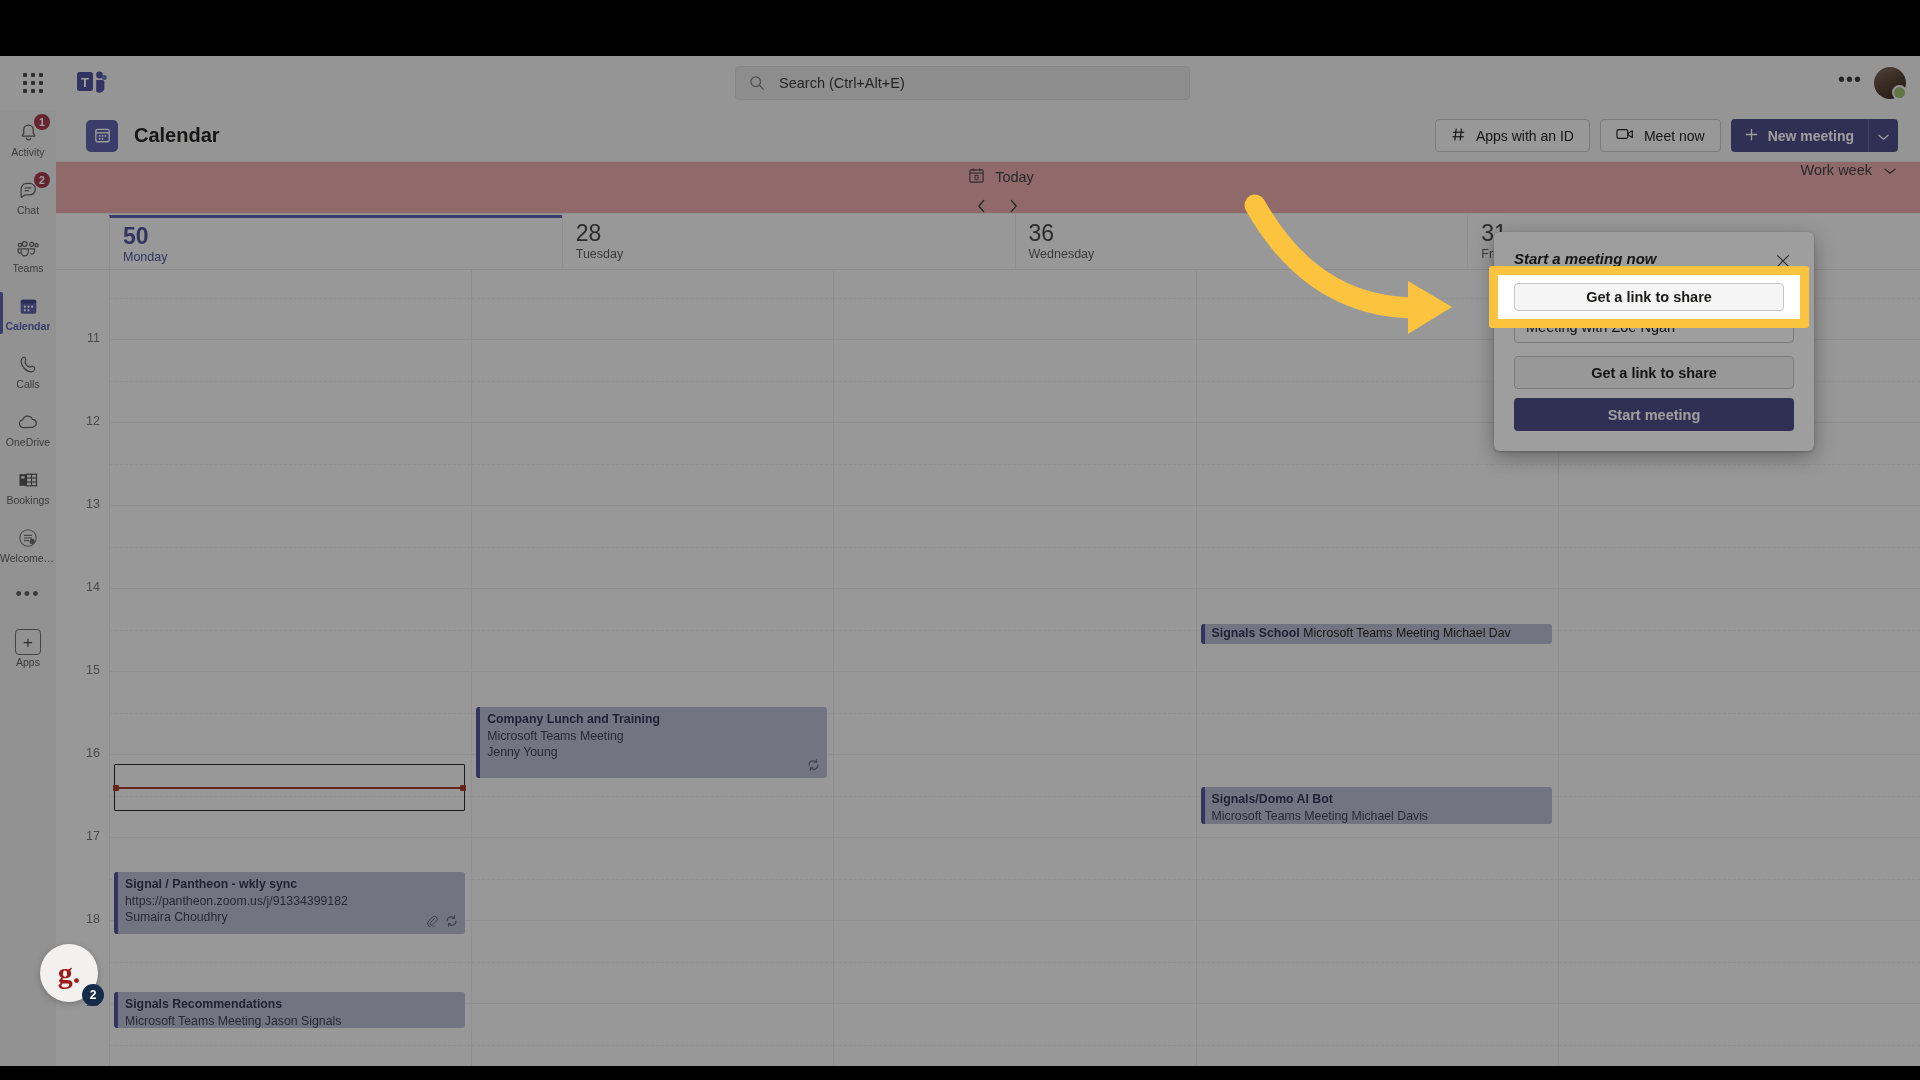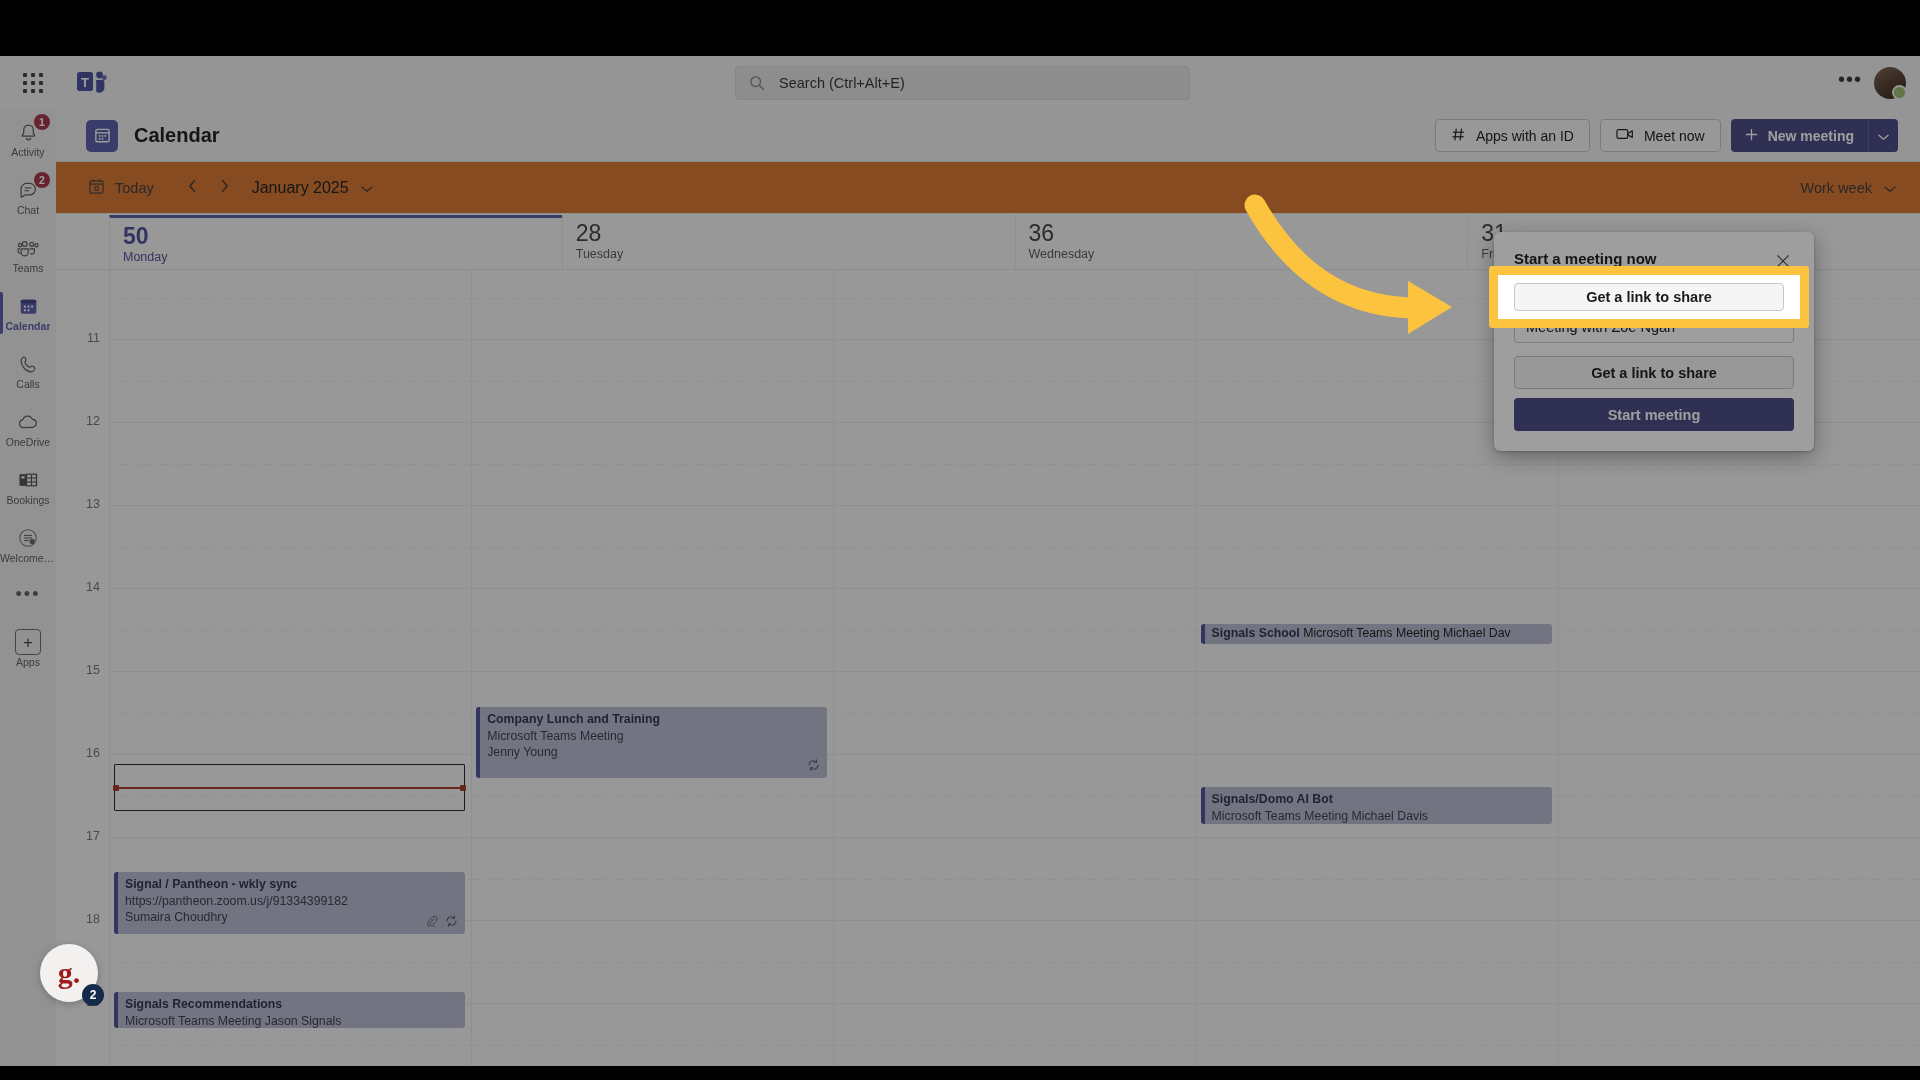--- a/index.html
+++ b/index.html
@@ -144,22 +144,22 @@
     display: flex; align-items: center; gap: 9px; padding: 0 14px 0 13px;
     font-size: 14px; font-weight: 600; height: 33px;
   }
   .btn-primary .bp-split {
     width: 30px; height: 33px; border-left: 1px solid #6164b5;
     display: flex; align-items: center; justify-content: center;
   }
 
   
   .cal-toolbar {
-    position: relative; height: 52px; background: #f97316;
-    display: flex; align-items: center; border-bottom: 1px solid #e6e6e6;
+    position: relative; height: 52px; background: #fca5a5;
+    display: flex; align-items: center; border-bottom: 1px solid #e6e6e6; flex-direction: column;
   }
   .today-btn {
     margin-left: 26px; display: flex; align-items: center; gap: 10px;
     font-size: 14.5px; color: #424242; cursor: pointer; padding: 5px 6px;
   }
   .nav-arrow {
     width: 30px; height: 30px; display: flex; align-items: center; justify-content: center;
     color: #3b3a39; cursor: pointer; font-size: 15px;
   }
   .nav-arrows { display: flex; margin-left: 18px; gap: 2px; }
@@ -232,21 +232,21 @@
   
   .popup {
     position: absolute; width: 320px;
     background: #ffffff; border-radius: 6px;
     box-shadow: 0 6px 22px rgba(0,0,0,.32), 0 1px 3px rgba(0,0,0,.22);
     padding: 18px 20px 20px 20px;
   }
   .popup-head {
     display: flex; align-items: flex-start; justify-content: space-between;
   }
-  .popup-title { font-size: 15px; font-weight: 700; color: #252423; }
+  .popup-title { font-size: 15px; font-weight: 700; color: #252423; font-style: italic; }
   .popup-close {
     width: 22px; height: 22px; display: flex; align-items: center; justify-content: center;
     cursor: pointer; color: #484644; font-size: 16px; line-height: 1;
   }
   .field-label { font-size: 12.5px; color: #484644; margin-top: 18px; }
   .field-input {
     margin-top: 6px; height: 33px; border: 1px solid #c8c6c4; border-radius: 4px;
     background: #fff; display: flex; align-items: center; padding: 0 11px;
     font-size: 14.5px; color: #252423; cursor: text;
   }

